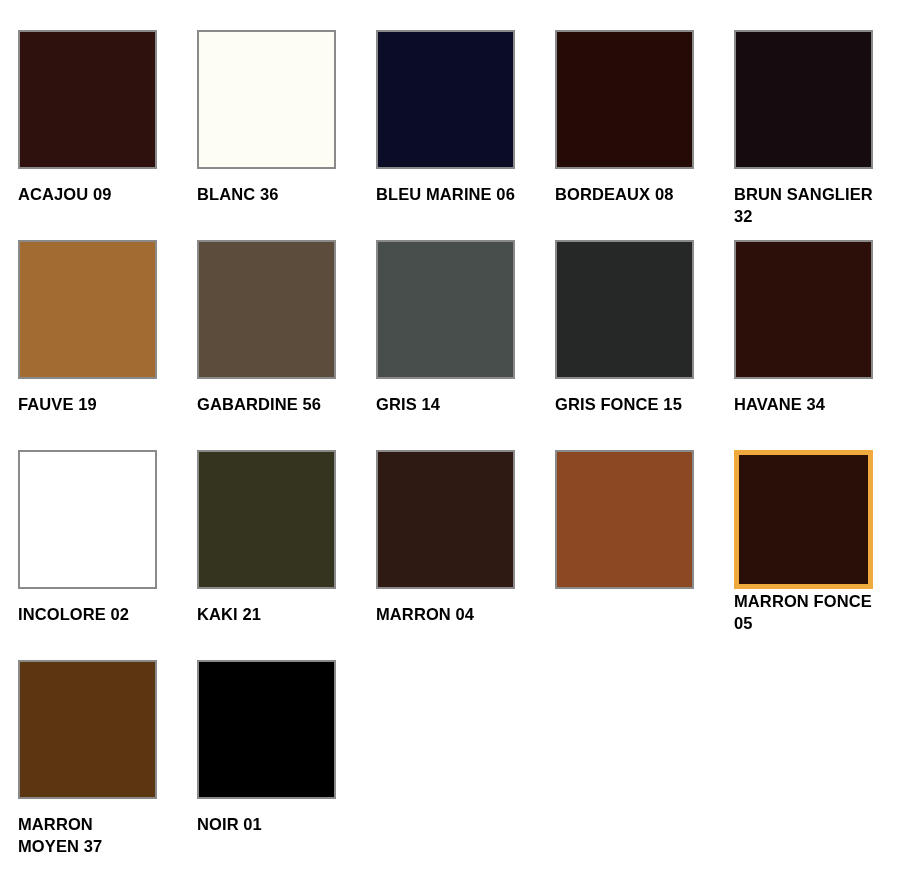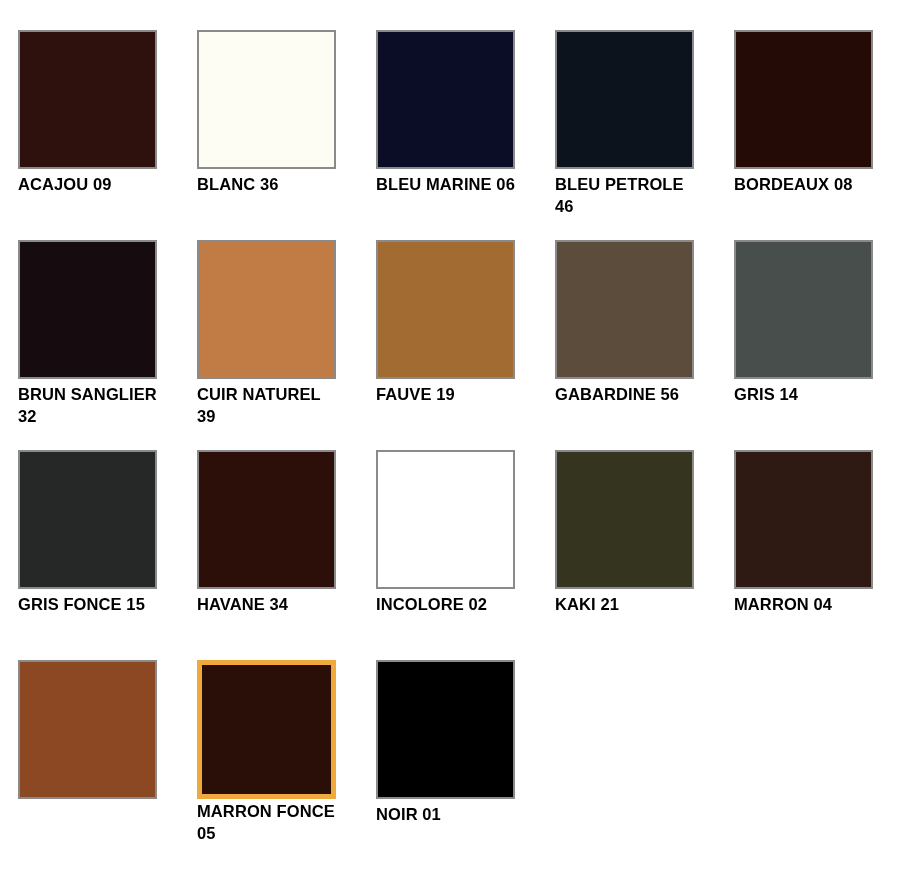--- a/index.html
+++ b/index.html
@@ -45,21 +45,21 @@
     border: 2px solid #8a8a8a;
     display: block;
   }
 
   .swatch-cell.is-selected .swatch-chip {
     border: 5px solid #efa93c;
   }
 
   .swatch-label {
     display: block;
-    margin-top: 4px;
+    margin-top: 14px;
     font-family: "Liberation Sans", sans-serif;
     font-size: 16.5px;
     font-weight: bold;
     line-height: 22px;
     letter-spacing: 0.1px;
     color: #000000;
     width: 139px;
     word-wrap: break-word;
   }
 
@@ -77,34 +77,26 @@
     </div>
     <div class="swatch-cell">
       <div class="swatch-chip" style="background: rgb(253, 253, 243); border-color: rgb(138, 138, 138);"></div>
       <span class="swatch-label">BLANC 36</span>
     </div>
     <div class="swatch-cell">
       <div class="swatch-chip" style="background: rgb(11, 12, 38); border-color: rgb(138, 138, 138);"></div>
       <span class="swatch-label">BLEU MARINE 06</span>
     </div>
     <div class="swatch-cell">
-      <div class="swatch-chip" style="background: rgb(13, 19, 28); border-color: rgb(138, 138, 138);"></div>
-      <span class="swatch-label">BLEU PETROLE 46</span>
-    </div>
-    <div class="swatch-cell">
       <div class="swatch-chip" style="background: rgb(37, 11, 6); border-color: rgb(138, 138, 138);"></div>
       <span class="swatch-label">BORDEAUX 08</span>
     </div>
     <div class="swatch-cell">
       <div class="swatch-chip" style="background: rgb(22, 11, 14); border-color: rgb(138, 138, 138);"></div>
       <span class="swatch-label">BRUN SANGLIER 32</span>
-    </div>
-    <div class="swatch-cell">
-      <div class="swatch-chip" style="background: rgb(193, 124, 69); border-color: rgb(138, 138, 138);"></div>
-      <span class="swatch-label">CUIR NATUREL 39</span>
     </div>
     <div class="swatch-cell">
       <div class="swatch-chip" style="background: rgb(162, 107, 49); border-color: rgb(138, 138, 138);"></div>
       <span class="swatch-label">FAUVE 19</span>
     </div>
     <div class="swatch-cell">
       <div class="swatch-chip" style="background: rgb(92, 76, 59); border-color: rgb(138, 138, 138);"></div>
       <span class="swatch-label">GABARDINE 56</span>
     </div>
     <div class="swatch-cell">
@@ -132,16 +124,20 @@
       <span class="swatch-label">MARRON 04</span>
     </div>
     <div class="swatch-cell">
       <div class="swatch-chip" style="background: rgb(140, 71, 35); border-color: rgb(138, 138, 138);"></div>
     </div>
     <div class="swatch-cell is-selected">
       <div class="swatch-chip" style="background: rgb(42, 15, 8); border-color: rgb(239, 169, 60);"></div>
       <span class="swatch-label">MARRON FONCE 05</span>
     </div>
     <div class="swatch-cell">
+      <div class="swatch-chip" style="background: rgb(92, 53, 17); border-color: rgb(138, 138, 138);"></div>
+      <span class="swatch-label">MARRON MOYEN 37</span>
+    </div>
+    <div class="swatch-cell">
       <div class="swatch-chip" style="background: rgb(0, 0, 0); border-color: rgb(138, 138, 138);"></div>
       <span class="swatch-label">NOIR 01</span>
     </div>
   </div>
 
 </body></html>

